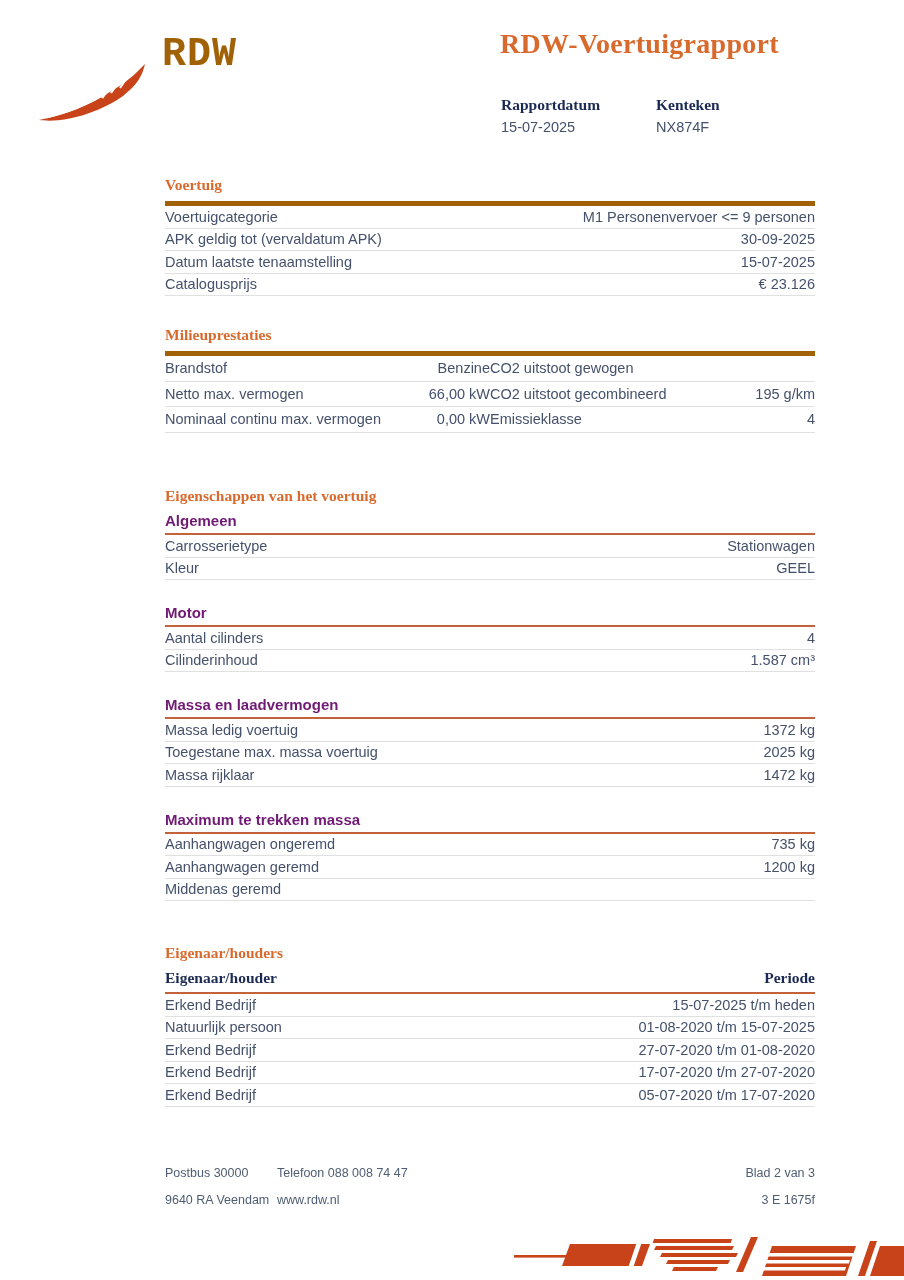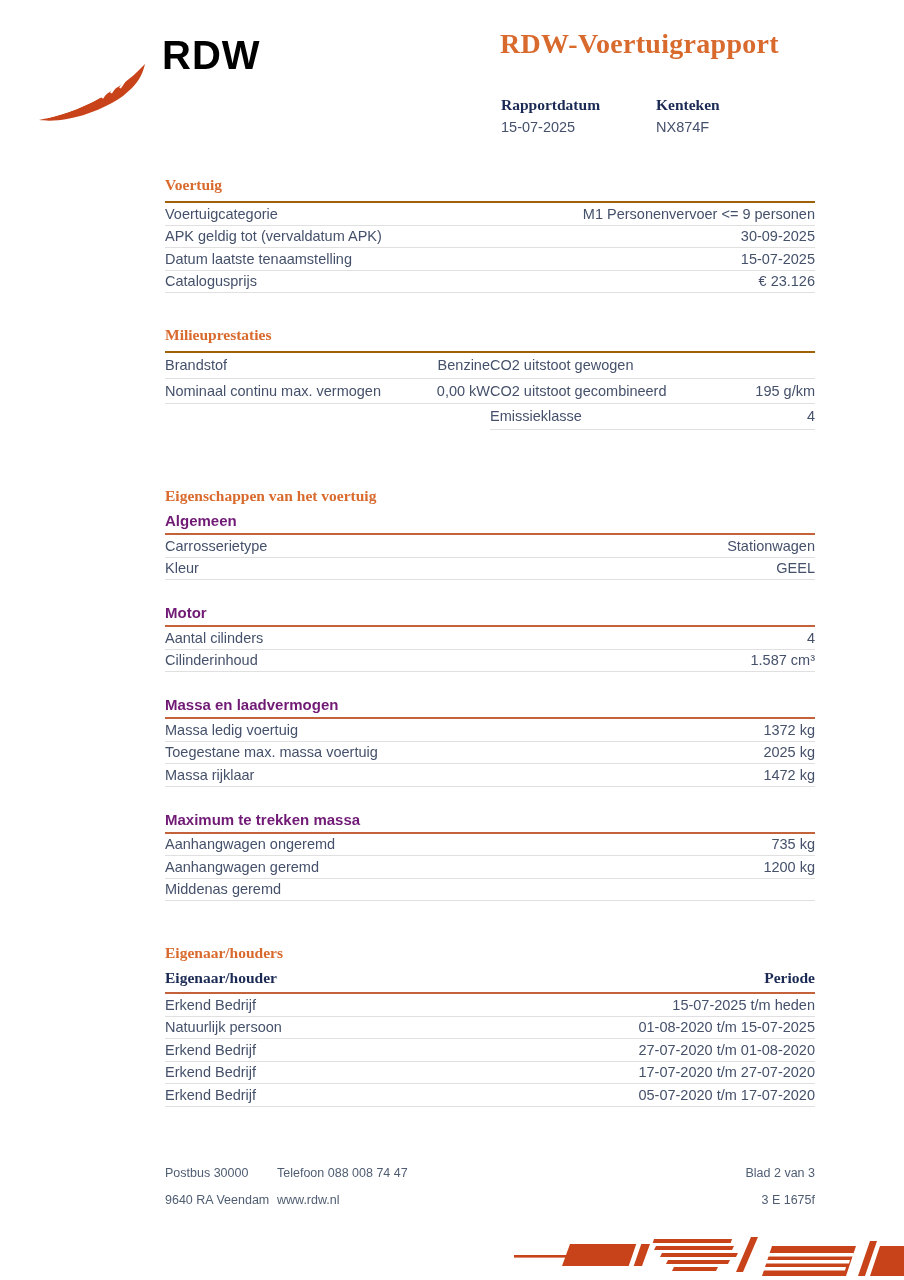--- a/index.html
+++ b/index.html
@@ -5,43 +5,43 @@
   html,body{margin:0;padding:0;}
   body{
     width:904px;height:1280px;position:relative;background:#ffffff;
     font-family:"Liberation Sans", sans-serif;color:#45516b;overflow:hidden;
   }
 
   
   .logo-swoosh{position:absolute;left:36px;top:58px;width:112px;height:70px;}
   .logo-text{
     position:absolute;left:162px;top:34px;
-    font-family:Liberation Sans, sans-serif;font-weight:bold;
-    font-size:40px;line-height:42px;color:#000000;letter-spacing:1px;
+    font-family:Liberation Mono, monospace;font-weight:bold;
+    font-size:40px;line-height:42px;color:#a16207;letter-spacing:1px;
   }
   .doc-title{
     position:absolute;left:500px;top:28px;margin:0;
     font-family:"Liberation Serif", serif;font-weight:bold;
     font-size:28px;line-height:32px;color:#d96a2e;letter-spacing:.3px;
   }
   .meta{position:absolute;left:501px;top:96px;display:flex;gap:15px;}
   .meta-col{width:140px;}
   .meta-label{
     font-family:"Liberation Serif", serif;font-weight:bold;
     font-size:15.5px;color:#1b2a54;
   }
   .meta-value{font-size:14.5px;margin-top:5px;color:#45516b;}
 
   
   .sec{position:absolute;left:165px;width:650px;}
   .sec-title{
     margin:0 0 7px 0;font-family:"Liberation Serif", serif;font-weight:bold;
     font-size:15.5px;color:#d96a2e;
   }
-  .tbl{border-top:2px solid #a16207;}
+  .tbl{border-top:5px solid #a16207;}
   .tbl.no-top{border-top:none;}
   .row{
     display:flex;justify-content:space-between;align-items:baseline;
     padding:2.5px 0 3px 0;border-bottom:1px solid #e0e0e0;
     font-size:14.5px;line-height:16px;color:#45516b;
   }
   .row .lbl{text-align:left;}
   .row .val{text-align:right;white-space:nowrap;}
   .row.tall{padding:4px 0 4.5px 0;}
 
@@ -128,20 +128,24 @@
   </div>
 </section>
 
 <section class="sec" id="sec-milieu">
   <h2 class="sec-title">Milieuprestaties</h2>
   <div class="twocol">
     <div class="col tbl">
       <div class="row tall">
         <span class="lbl">Brandstof</span>
         <span class="val">Benzine</span>
+      </div>
+      <div class="row tall">
+        <span class="lbl">Netto max. vermogen</span>
+        <span class="val">66,00 kW</span>
       </div>
       <div class="row tall">
         <span class="lbl">Nominaal continu max. vermogen</span>
         <span class="val">0,00 kW</span>
       </div>
     </div>
     <div class="col tbl">
       <div class="row tall">
         <span class="lbl">CO2 uitstoot gewogen</span>
         <span class="val"></span>

